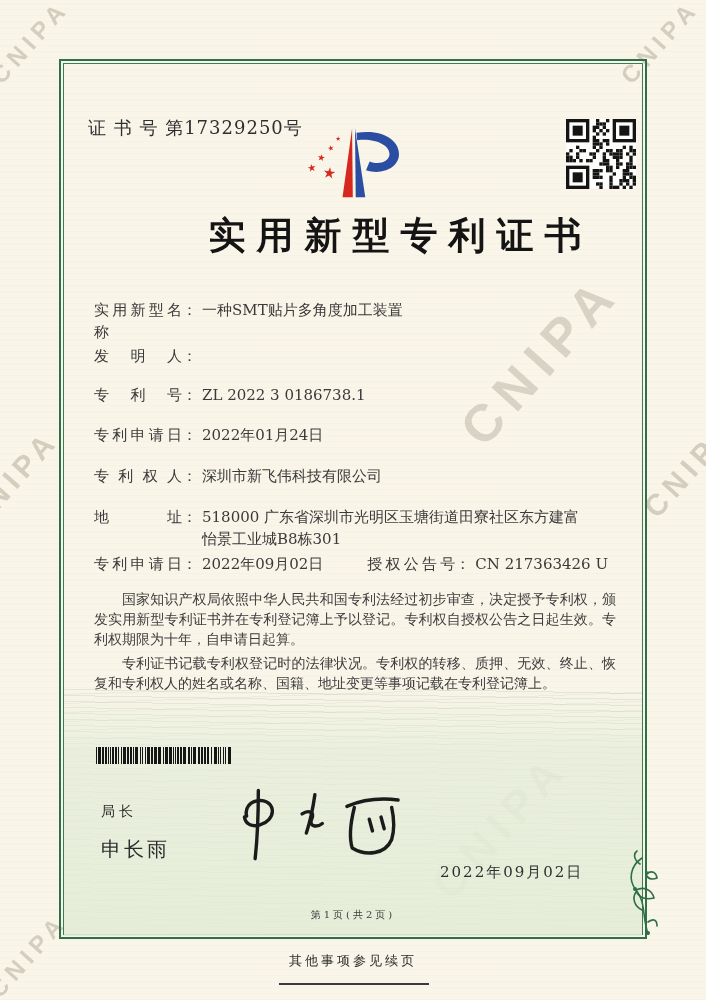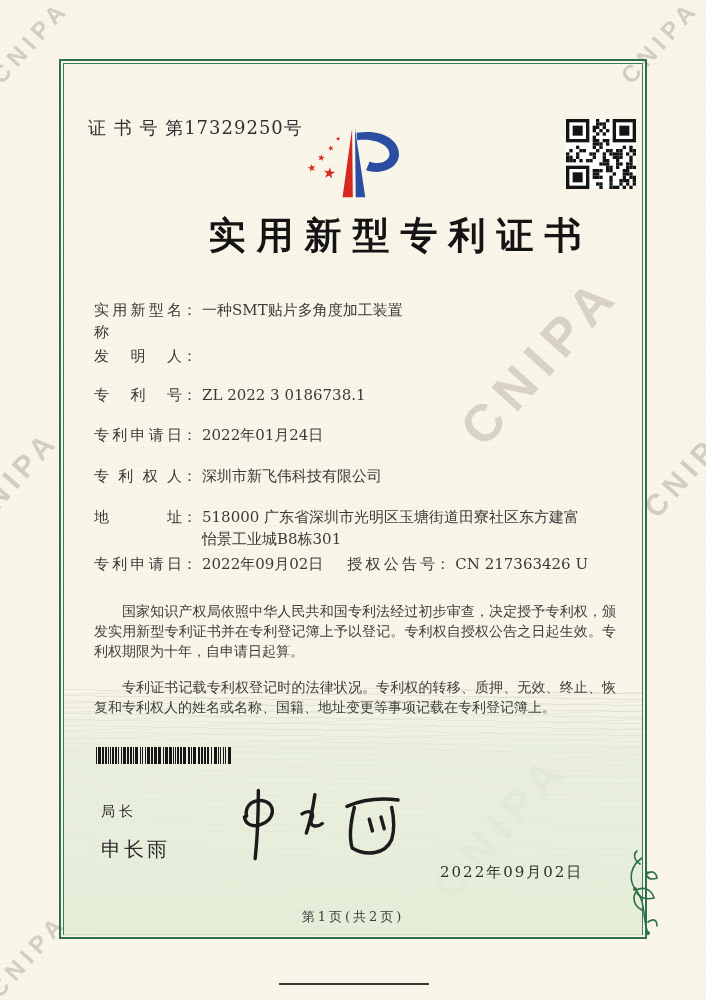--- a/index.html
+++ b/index.html
@@ -37,37 +37,37 @@
   .logo{position:absolute;left:300px;top:122px;width:110px;height:84px;}
   .qr{position:absolute;left:566px;top:119px;width:70px;height:70px;}
   .title{position:absolute;left:63px;top:211px;width:664px;text-align:center;
          font-size:37px;font-weight:bold;letter-spacing:11px;text-indent:11px;color:#141414;}
   
   .frow{position:absolute;left:94px;display:flex;font-size:15px;color:#3a3a3a;line-height:22px;}
   .flabel{display:inline-block;width:88px;text-align:justify;text-align-last:justify;flex:none;}
   .fcolon{flex:none;}
   .fvalue{margin-left:5px;}
   .fvalue .vline{display:block;}
-  .fgroup2{display:flex;margin-left:24px;}
+  .fgroup2{display:flex;margin-left:44px;}
   .r1{top:299px;} .r2{top:345px;} .r3{top:384px;} .r4{top:424px;}
   .r5{top:465px;} .r6{top:506px;} .r7{top:553px;}
   
   .paras{position:absolute;left:94px;top:585px;width:522px;font-size:14px;line-height:20px;
          text-align:justify;color:#3d3d3d;}
-  .paras p{margin:16px 0 3px 0;text-indent:2em;}
+  .paras p{margin:4px 0 3px 0;text-indent:2em;}
   
   .barcode{position:absolute;left:96px;top:747px;width:180px;height:17px;font-size:0;line-height:0;}
   
   .director-title{position:absolute;left:101px;top:803px;font-size:14px;letter-spacing:4px;color:#2d2d2d;}
   .director-name{position:absolute;left:101px;top:836px;font-size:20px;letter-spacing:3px;color:#2d2d2d;}
   .sig{position:absolute;left:208px;top:784px;width:218px;height:80px;}
   .issue-date{position:absolute;left:440px;top:863px;font-size:15px;letter-spacing:2px;color:#2f2f2f;}
   
   .page-number{position:absolute;left:63px;top:908px;width:580px;text-align:center;
-               font-size:13px;letter-spacing:3px;color:#3c3c3c;}
+               font-size:10px;letter-spacing:3px;color:#3c3c3c;}
   .footer-note{position:absolute;left:0;top:952px;width:706px;text-align:center;
                font-size:13px;letter-spacing:3px;color:#2d2d2d;}
   .footer-line{position:absolute;left:279px;top:983px;width:150px;height:2px;background:#3a3a3a;}
   .ornament{position:absolute;left:602px;top:850px;width:56px;height:86px;}
 </style>
 </head>
 <body>
 
 <div class="page">
 
@@ -302,20 +302,21 @@
       <path d="M128,21 C142,15 160,13 176,15"></path>
       <path d="M135,22 C131,38 130,50 133,60 C146,68 164,66 170,52 C173,42 172,31 170,22"></path>
       <path d="M149,33 L152,44"></path>
       <path d="M160,31 L163,42"></path>
     </g>
   </svg>
 
   <div class="issue-date">2022年09月02日</div>
 
   <div class="page-number">第1页(共2页)</div>
+  <div class="footer-note">其他事项参见续页</div>
   <div class="footer-line"></div>
 
   <svg class="ornament" viewBox="0 0 56 86">
     <g fill="none" stroke="#2c6f45" stroke-width="1.6" stroke-linecap="round">
       <path d="M46,84 C40,66 44,52 34,40 C26,30 28,16 40,8"></path>
       <path d="M34,40 C42,36 50,40 52,48 C44,50 36,48 34,40"></path>
       <path d="M40,60 C32,56 30,48 34,42"></path>
       <path d="M44,24 C50,20 54,22 55,28 C50,30 45,29 44,24"></path>
       <path d="M38,14 C32,10 31,4 35,1"></path>
       <path d="M46,72 C52,68 55,70 55,76"></path>

